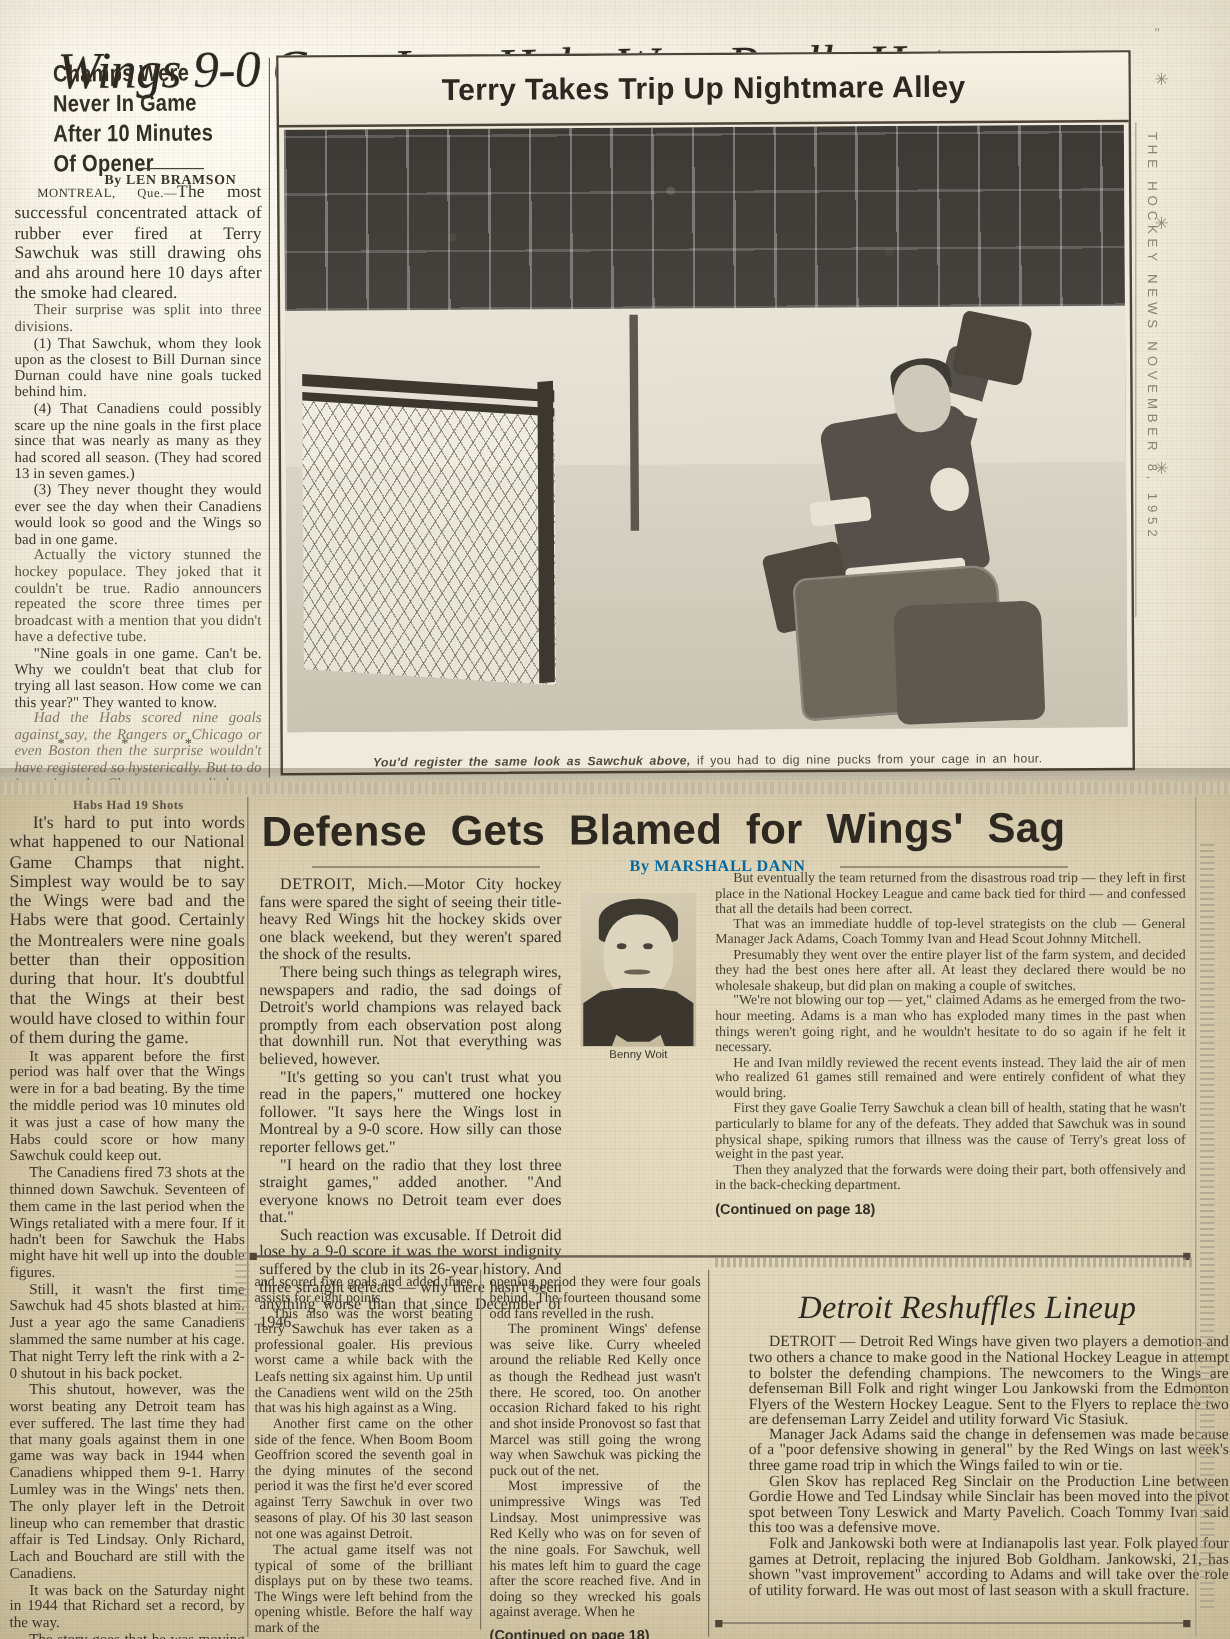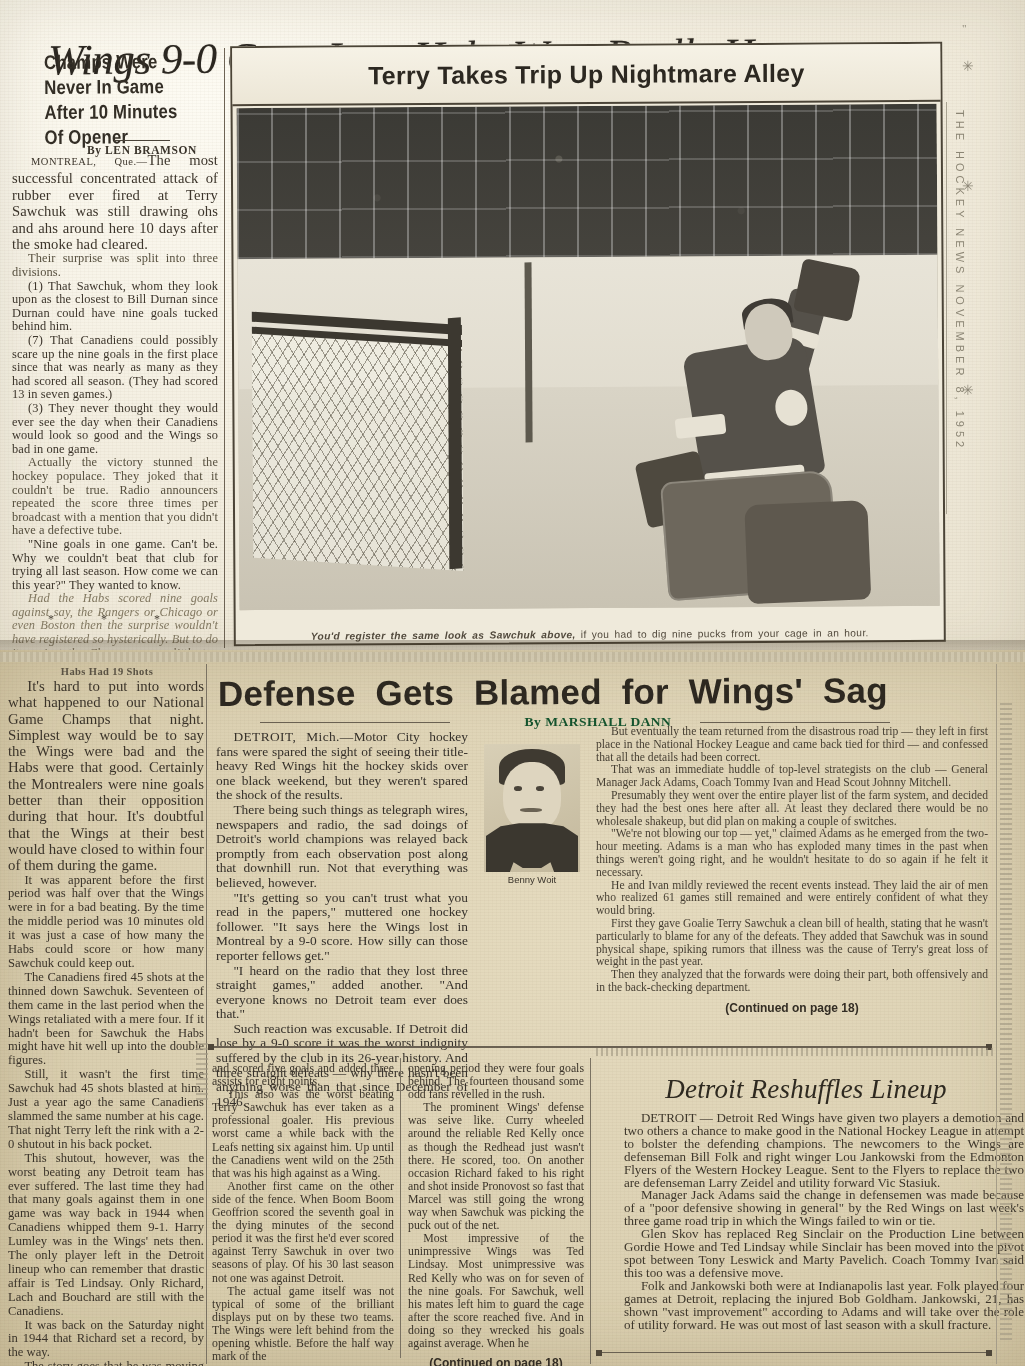--- a/index.html
+++ b/index.html
@@ -247,41 +247,41 @@
     position:absolute; left:218px; top:672px; width:760px;
     font-family:"Liberation Sans Narrow","Liberation Sans", sans-serif;
     font-weight:700; font-size:35px; letter-spacing:.2px;
     color:#2d2820; white-space:nowrap;
     transform:rotate(-0.3deg);
     word-spacing:10px;
   }
   .sub-byline{
     position:absolute; left:218px; top:714px; width:760px;
     text-align:center; font-size:13.5px; font-weight:700; letter-spacing:.5px;
-    color:#14532d;
+    color:#0369a1;
   }
 
   .kicker-small{
     position:absolute; font-family:"Liberation Serif", serif;
     font-weight:700; font-size:10.5px; letter-spacing:.4px; color:#5a5243;
     text-align:center;
   }
 
   .col2-head{
     position:absolute; left:600px; top:1074px; width:412px;
     text-align:center;
     font-family:"Liberation Serif", serif; font-style:italic;
     font-size:27px; color:#2e2920; letter-spacing:.2px;
   }
 
   .hrule{ position:absolute; height:1px; background:#6a6152; }
   .vrule{ position:absolute; width:1px; background:#7a7262; }
 
   .cont{
-    display:block; text-align:center; text-indent:0;
+    display:block; text-indent:0;
     font-family:"Liberation Sans","DejaVu Sans", sans-serif;
     font-weight:700; font-size:12px; margin-top:7px; color:#332d24;
   }
 
   
   .portrait{
     position:absolute; left:484px; top:744px; width:96px; height:128px;
     background:linear-gradient(to bottom,#cfc6ae,#b9ae93);
     overflow:hidden;
   }
@@ -328,21 +328,21 @@
 
   <div class="byline">
     <span class="rule"></span>
     <span>By LEN BRAMSON</span>
   </div>
 
   <div class="body-col" id="lead-body">
     <p><span style="font-size:10.5px;letter-spacing:.5px;">MONTREAL, Que.—</span><span>The most successful concentrated attack of rubber ever fired at Terry Sawchuk was still drawing ohs and ahs around here 10 days after the smoke had cleared.</span></p>
     <p class="fade1">Their surprise was split into three divisions.</p>
     <p>(1) That Sawchuk, whom they look upon as the closest to Bill Durnan since Durnan could have nine goals tucked behind him.</p>
-    <p>(7) That Canadiens could possibly scare up the nine goals in the first place since that was nearly as many as they had scored all season. (They had scored 13 in seven games.)</p>
+    <p>(4) That Canadiens could possibly scare up the nine goals in the first place since that was nearly as many as they had scored all season. (They had scored 13 in seven games.)</p>
     <p>(3) They never thought they would ever see the day when their Canadiens would look so good and the Wings so bad in one game.</p>
     <p class="fade1">Actually the victory stunned the hockey populace. They joked that it couldn't be true. Radio announcers repeated the score three times per broadcast with a mention that you didn't have a defective tube.</p>
     <p>"Nine goals in one game. Can't be. Why we couldn't beat that club for trying all last season. How come we can this year?" They wanted to know.</p>
     <p class="fade3">Had the Habs scored nine goals against say, the Rangers or Chicago or even Boston then the surprise wouldn't have registered so hysterically. But to do it against the Champs was a little too much.</p>
   </div>
 
   <div class="stars">*   *   *</div>
 
   <div class="photo-frame">
     <div class="kicker-box">
@@ -387,21 +387,21 @@
     <div class="grain"></div>
   </div>
 
   <div class="tornedge" style="top:652px;"></div>
 
   <div class="kicker-small" style="left:12px; top:666px; width:190px;">Habs Had 19 Shots</div>
 
   <div class="body-col" id="bl-body" style="left:8px; top:678px; width:196px; font-size:12.6px; line-height:13.9px; color:#3b342a;">
     <p style="font-size:14.8px;line-height:16.3px;">It's hard to put into words what happened to our National Game Champs that night. Simplest way would be to say the Wings were bad and the Habs were that good. Certainly the Montrealers were nine goals better than their opposition during that hour. It's doubtful that the Wings at their best would have closed to within four of them during the game.</p>
     <p>It was apparent before the first period was half over that the Wings were in for a bad beating. By the time the middle period was 10 minutes old it was just a case of how many the Habs could score or how many Sawchuk could keep out.</p>
-    <p>The Canadiens fired 45 shots at the thinned down Sawchuk. Seventeen of them came in the last period when the Wings retaliated with a mere four. If it hadn't been for Sawchuk the Habs might have hit well up into the double figures.</p>
+    <p>The Canadiens fired 73 shots at the thinned down Sawchuk. Seventeen of them came in the last period when the Wings retaliated with a mere four. If it hadn't been for Sawchuk the Habs might have hit well up into the double figures.</p>
     <p>Still, it wasn't the first time Sawchuk had 45 shots blasted at him. Just a year ago the same Canadiens slammed the same number at his cage. That night Terry left the rink with a 2-0 shutout in his back pocket.</p>
     <p>This shutout, however, was the worst beating any Detroit team has ever suffered. The last time they had that many goals against them in one game was way back in 1944 when Canadiens whipped them 9-1. Harry Lumley was in the Wings' nets then. The only player left in the Detroit lineup who can remember that drastic affair is Ted Lindsay. Only Richard, Lach and Bouchard are still with the Canadiens.</p>
     <p>It was back on the Saturday night in 1944 that Richard set a record, by the way.</p>
     <p>The story goes that he was moving furniture all afternoon of the game. That night he reported to the dressing room tired and weary.</p>
 
   </div>
 
   <div class="vrule" style="left:206px; top:664px; height:700px;"></div>
   <div class="tick-col" style="left:196px; top:1040px; height:60px;"></div>
 

